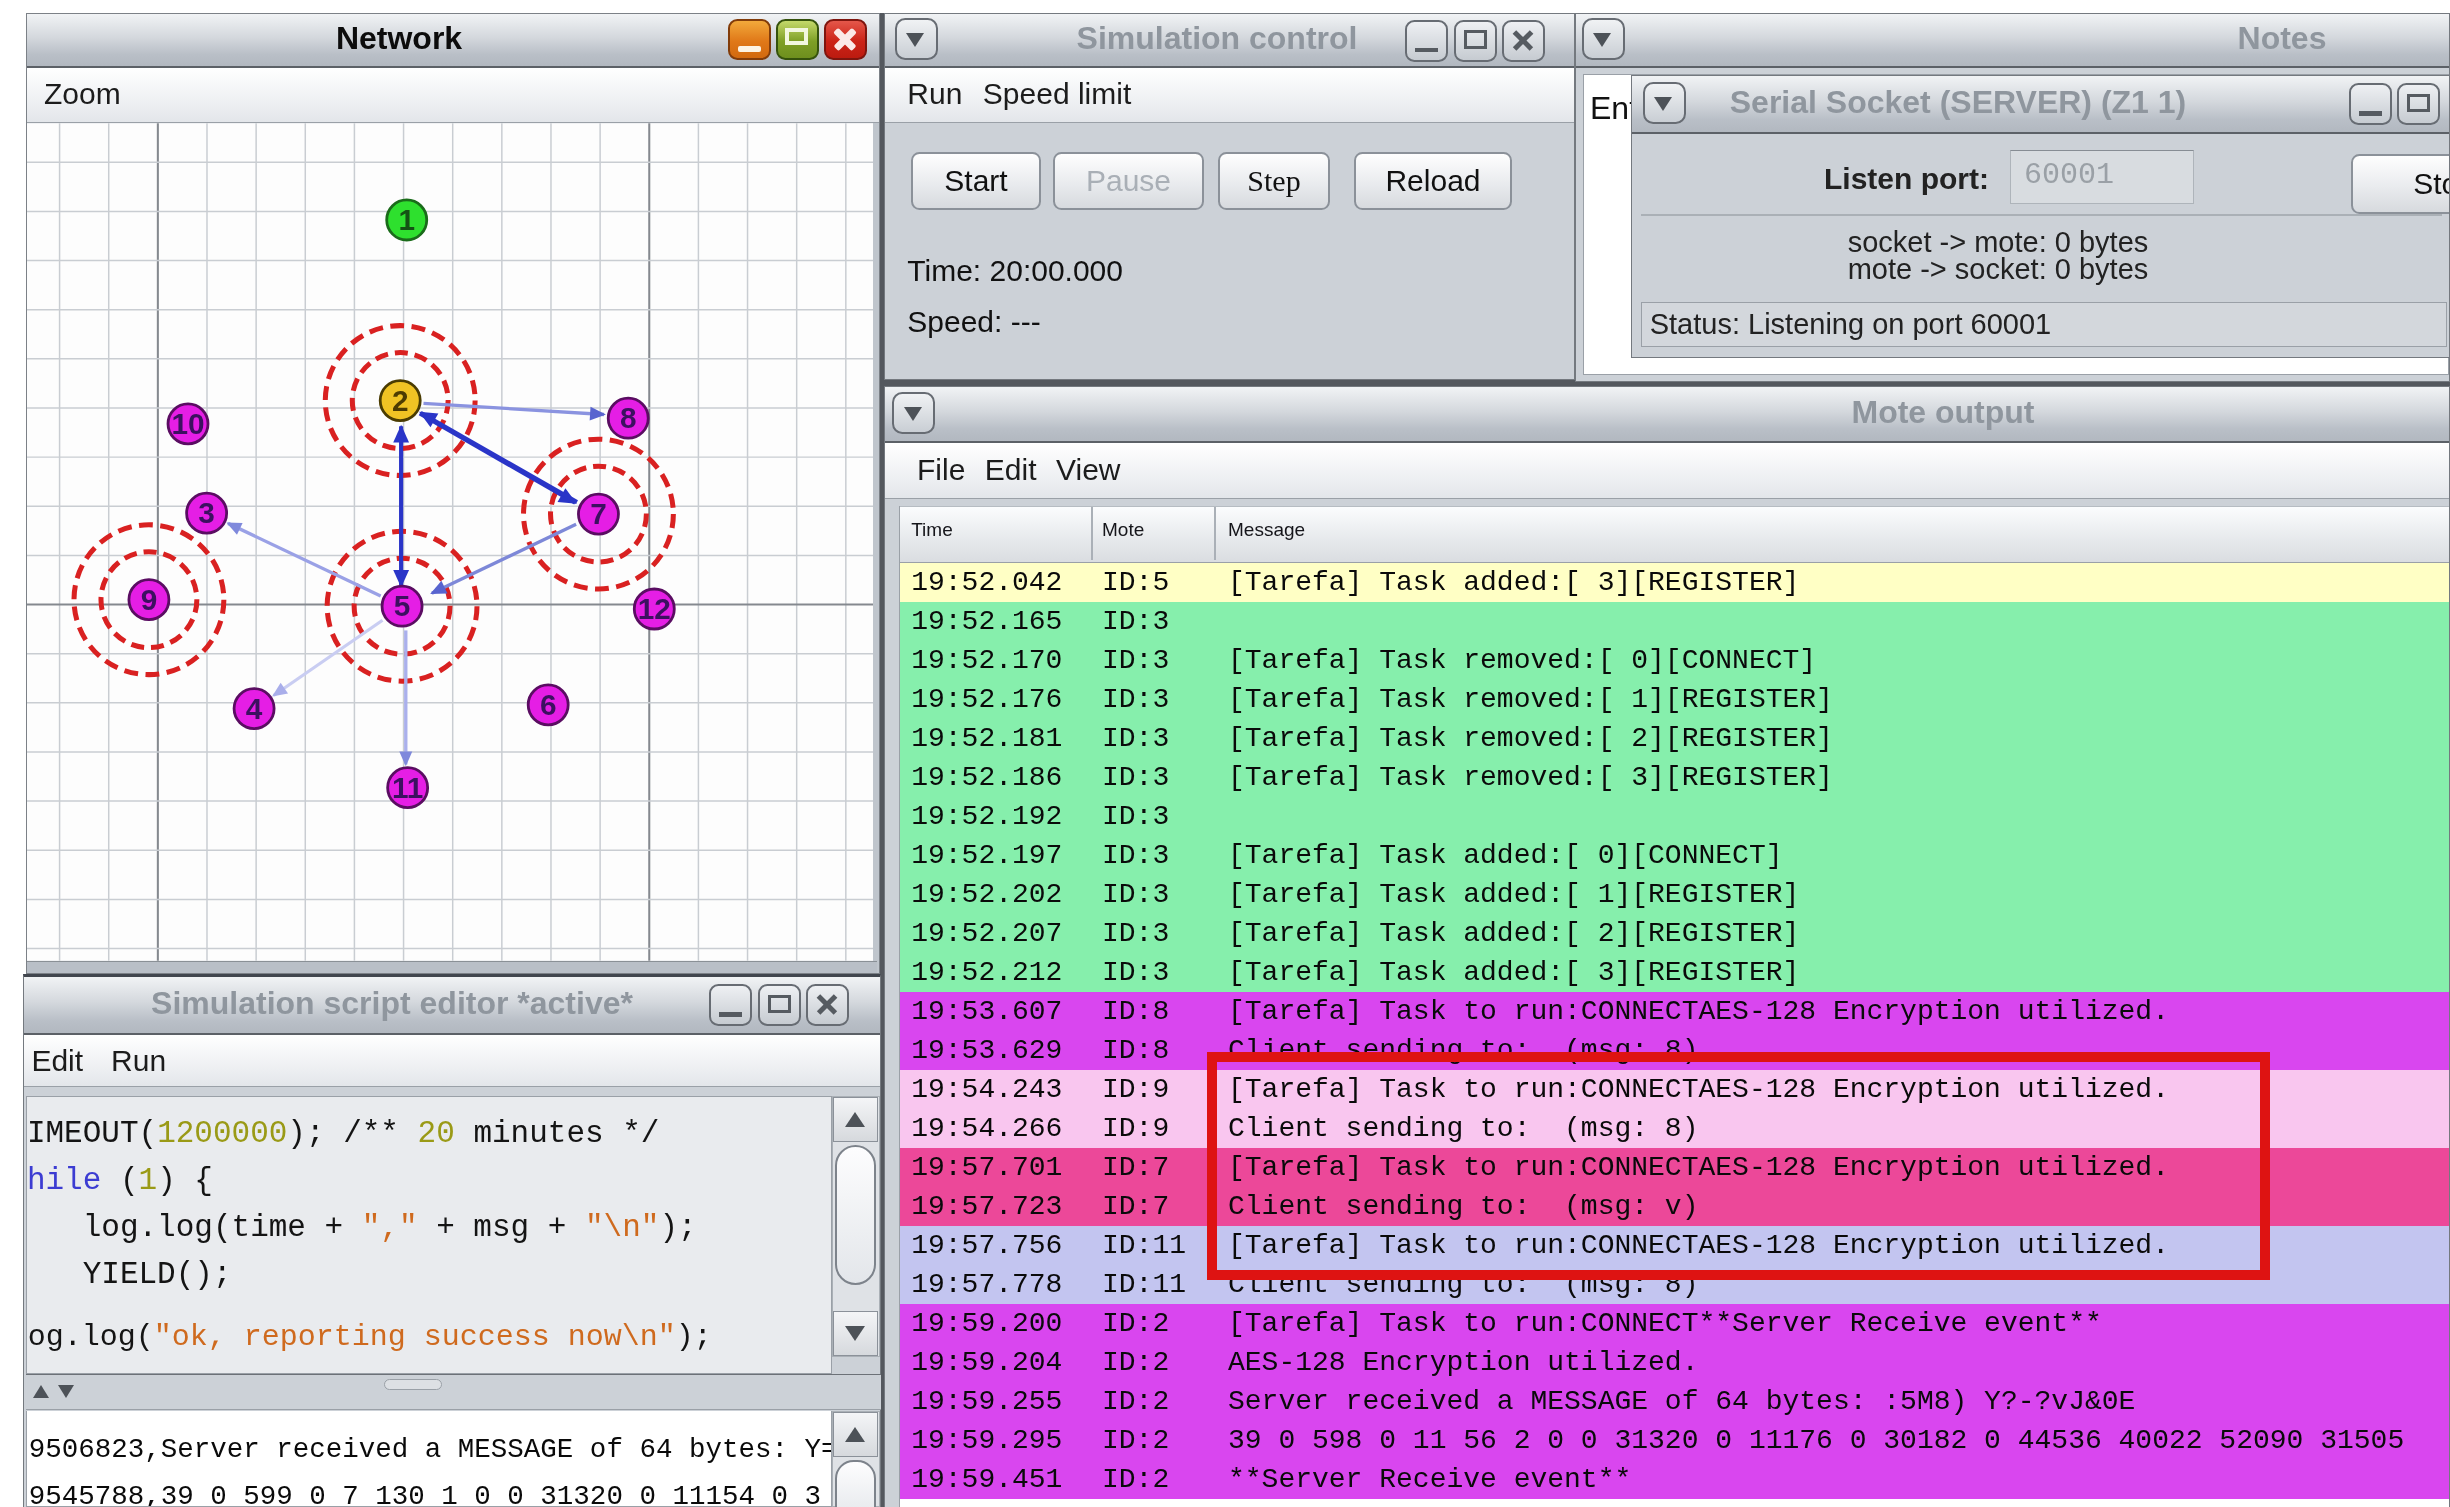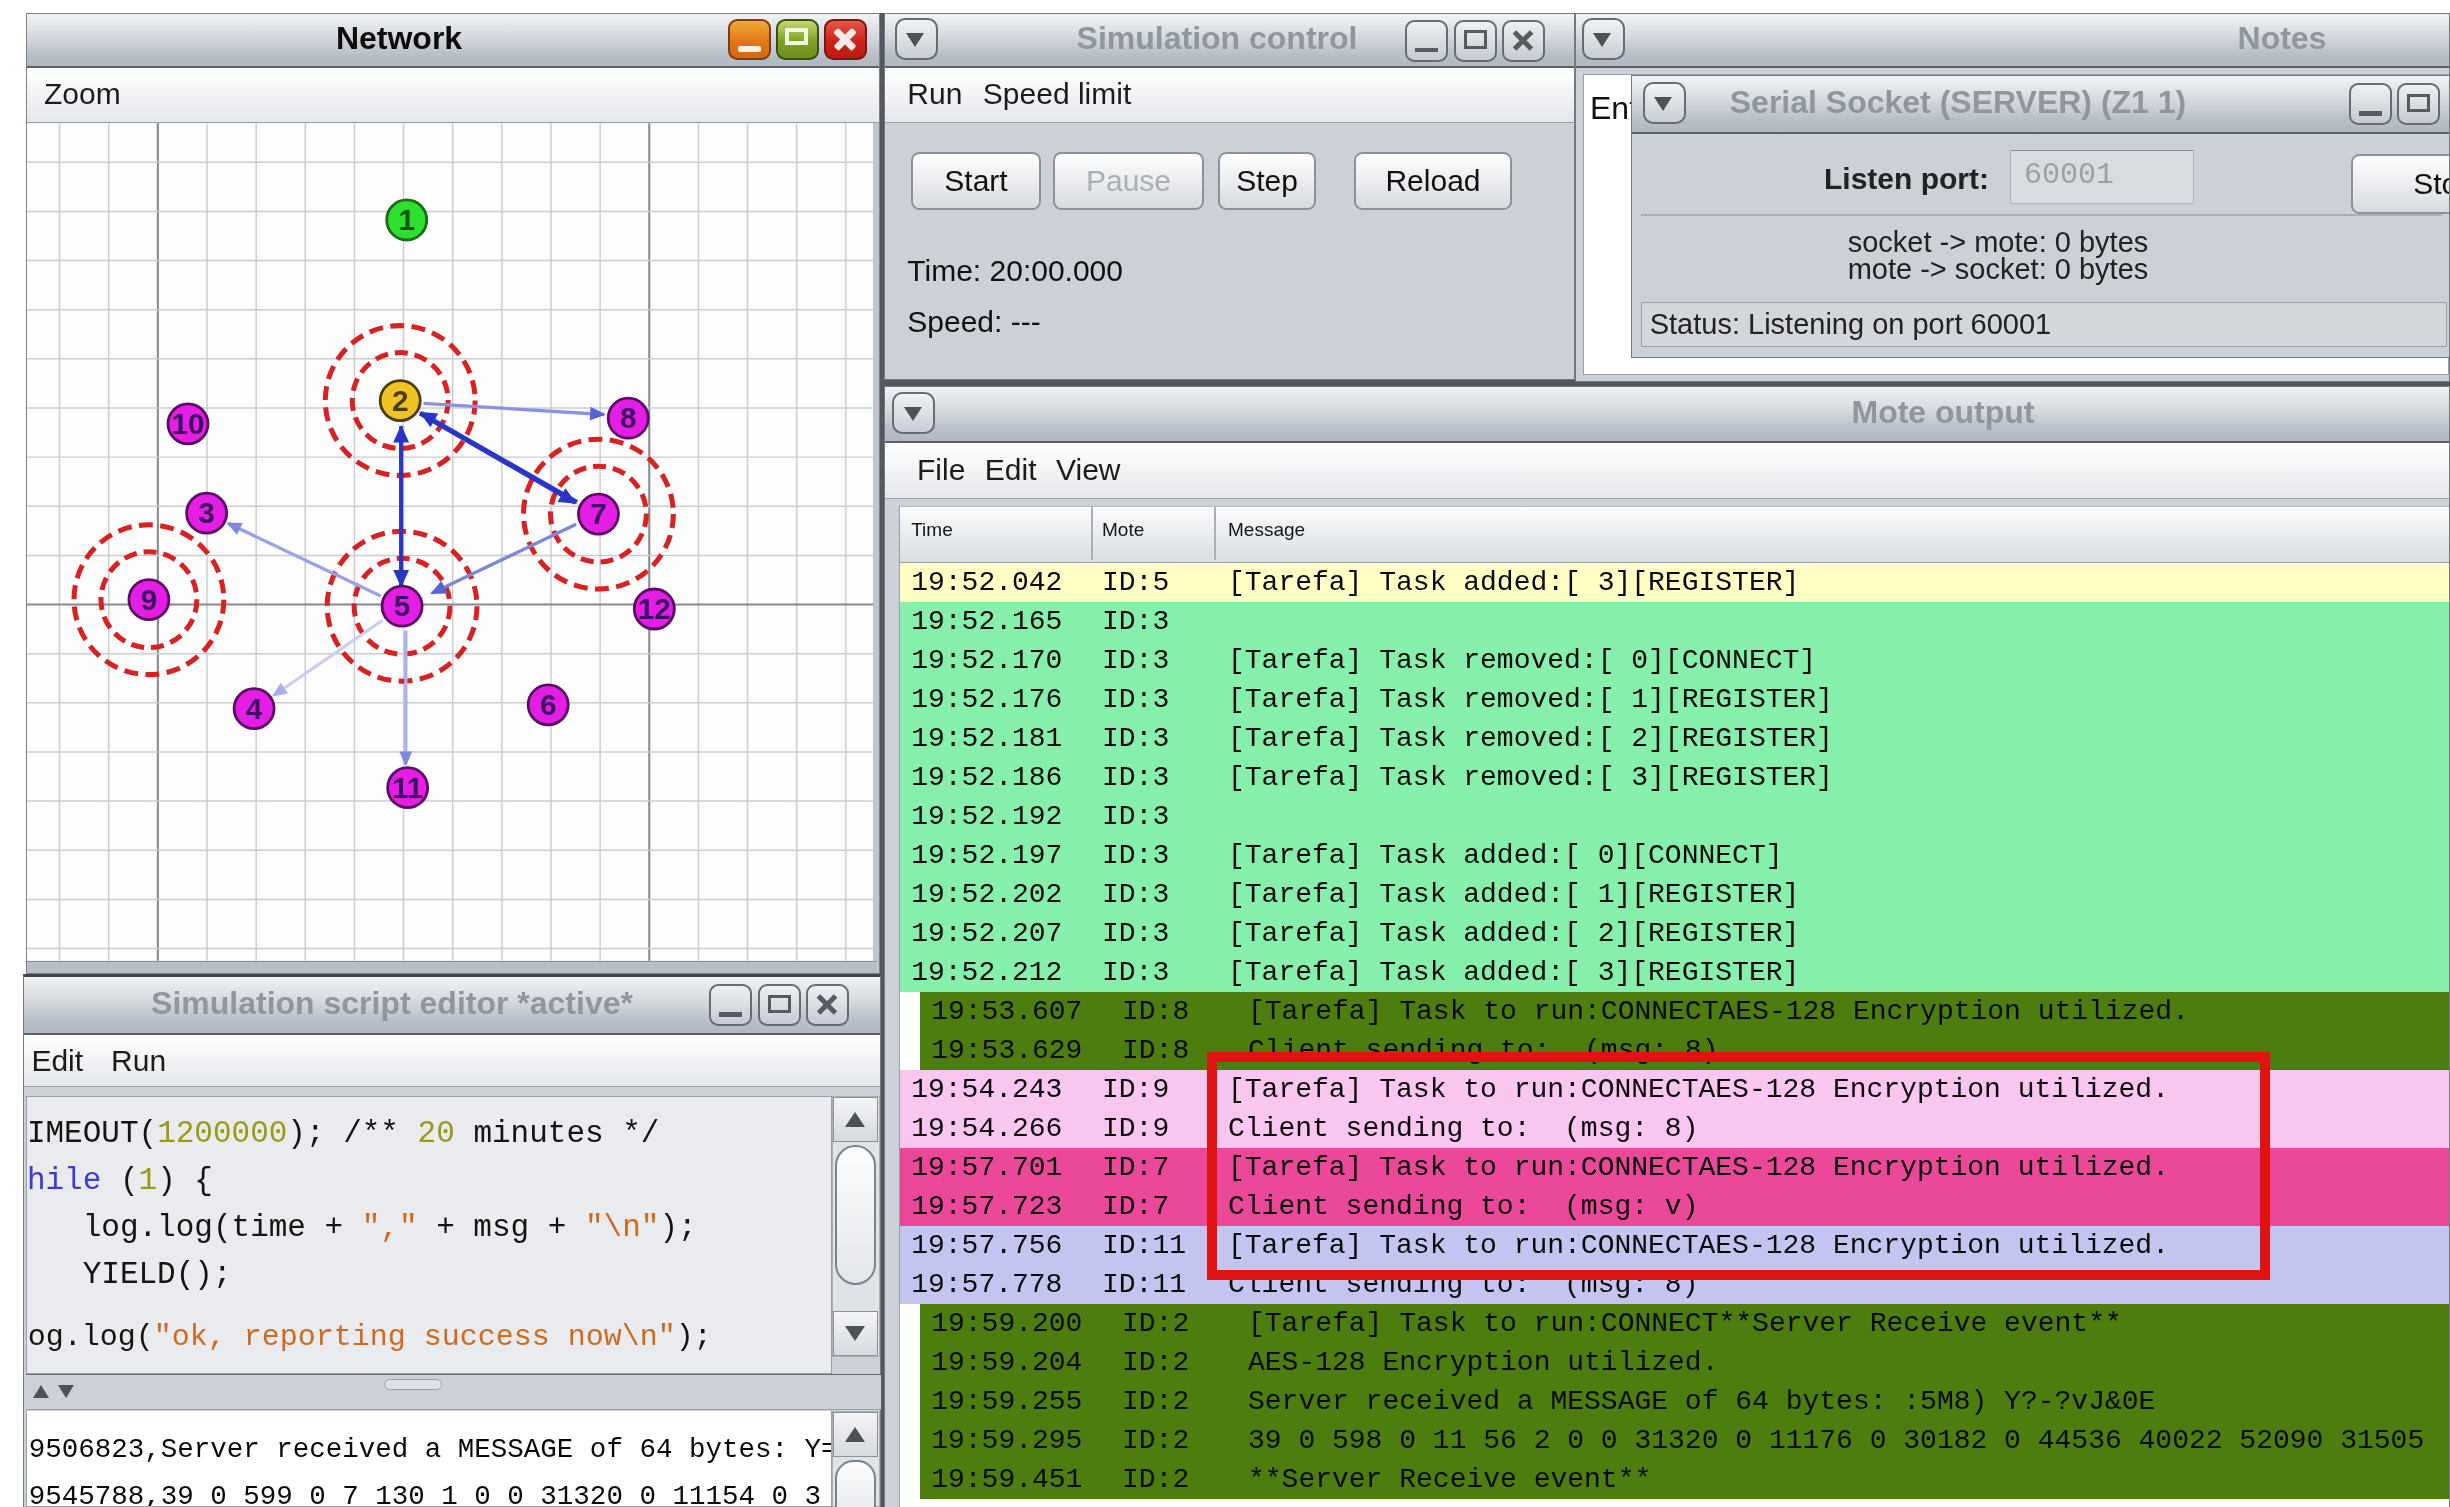--- a/index.html
+++ b/index.html
@@ -29,21 +29,21 @@
   display:flex; align-items:center; justify-content:center; }
 .mono { font-family:"Liberation Mono", monospace; }
 
 
 .r { position:relative; height:39px; white-space:pre; font-family:"Liberation Mono", monospace;
   font-size:28px; line-height:39px; color:#0a0a0a; }
 .r i { position:absolute; font-style:normal; }
 .r .t { left:11.2px; } .r .m { left:202px; } .r .g2 { left:328px; }
 .y { background:#ffffc5; }
 .c { background:#86efac; }
-.g { background:#4d7c0f;margin-left:20px; }
+.g { background:#d946ef; }
 .p { background:#f9c6ef; }
 .o { background:#ec4899; }
 .l { background:#c3c5f0; }
 </style></head>
 <body>
 
 <div class="abs" style="left:880px; top:13px; width:6.5px; height:1494px; background:#54585e;"></div>
 <div class="abs" style="left:884px; top:376px; width:1566px; height:12px; background:#54585e;"></div>
 
 <div class="win" style="left:26px; top:13px; width:854px; height:961px; background:#bfc5cc; border-color:#7c8187;">
@@ -167,21 +167,21 @@
         <span class="sq"></span>
       </div>
     <div class="fb" style="left:617px; top:5.6px;">
         <span class="x1"></span>
         <span class="x2"></span>
       </div>
   </div>
   <div class="mbar" style="top:54px; height:55px; padding:9.3px 0 0 22.3px;"><span>Run</span><span style="margin-left:20.5px;">Speed limit</span></div>
   <div class="btn" style="left:26px; top:138px; width:130px; height:58px;">Start</div>
   <div class="btn" style="left:168px; top:138px; width:151px; height:58px; color:#a9afb6;">Pause</div>
-  <div class="btn" style="left:333px; top:138px; width:98px; height:58px;">Step</div>
+  <div class="btn" style="left:333px; top:138px; width:112px; height:58px;font-family:Liberation Serif, serif;">Step</div>
   <div class="btn" style="left:469px; top:138px; width:158px; height:58px;">Reload</div>
   <div class="abs" style="left:22.3px; top:240px; font-size:30px; color:#111;">Time: 20:00.000</div>
   <div class="abs" style="left:22.3px; top:291px; font-size:30px; color:#111;">Speed: ---</div>
 </div>
 
 <div class="win" style="left:1575px; top:13px; width:875px; height:369px;">
   <div class="tbar" style="top:0; height:54px;">
     <div class="arrowbtn" style="left:5.6px; top:3.7px;"></div>
     <div class="ttl" style="left:706px;">Notes</div>
   </div>

